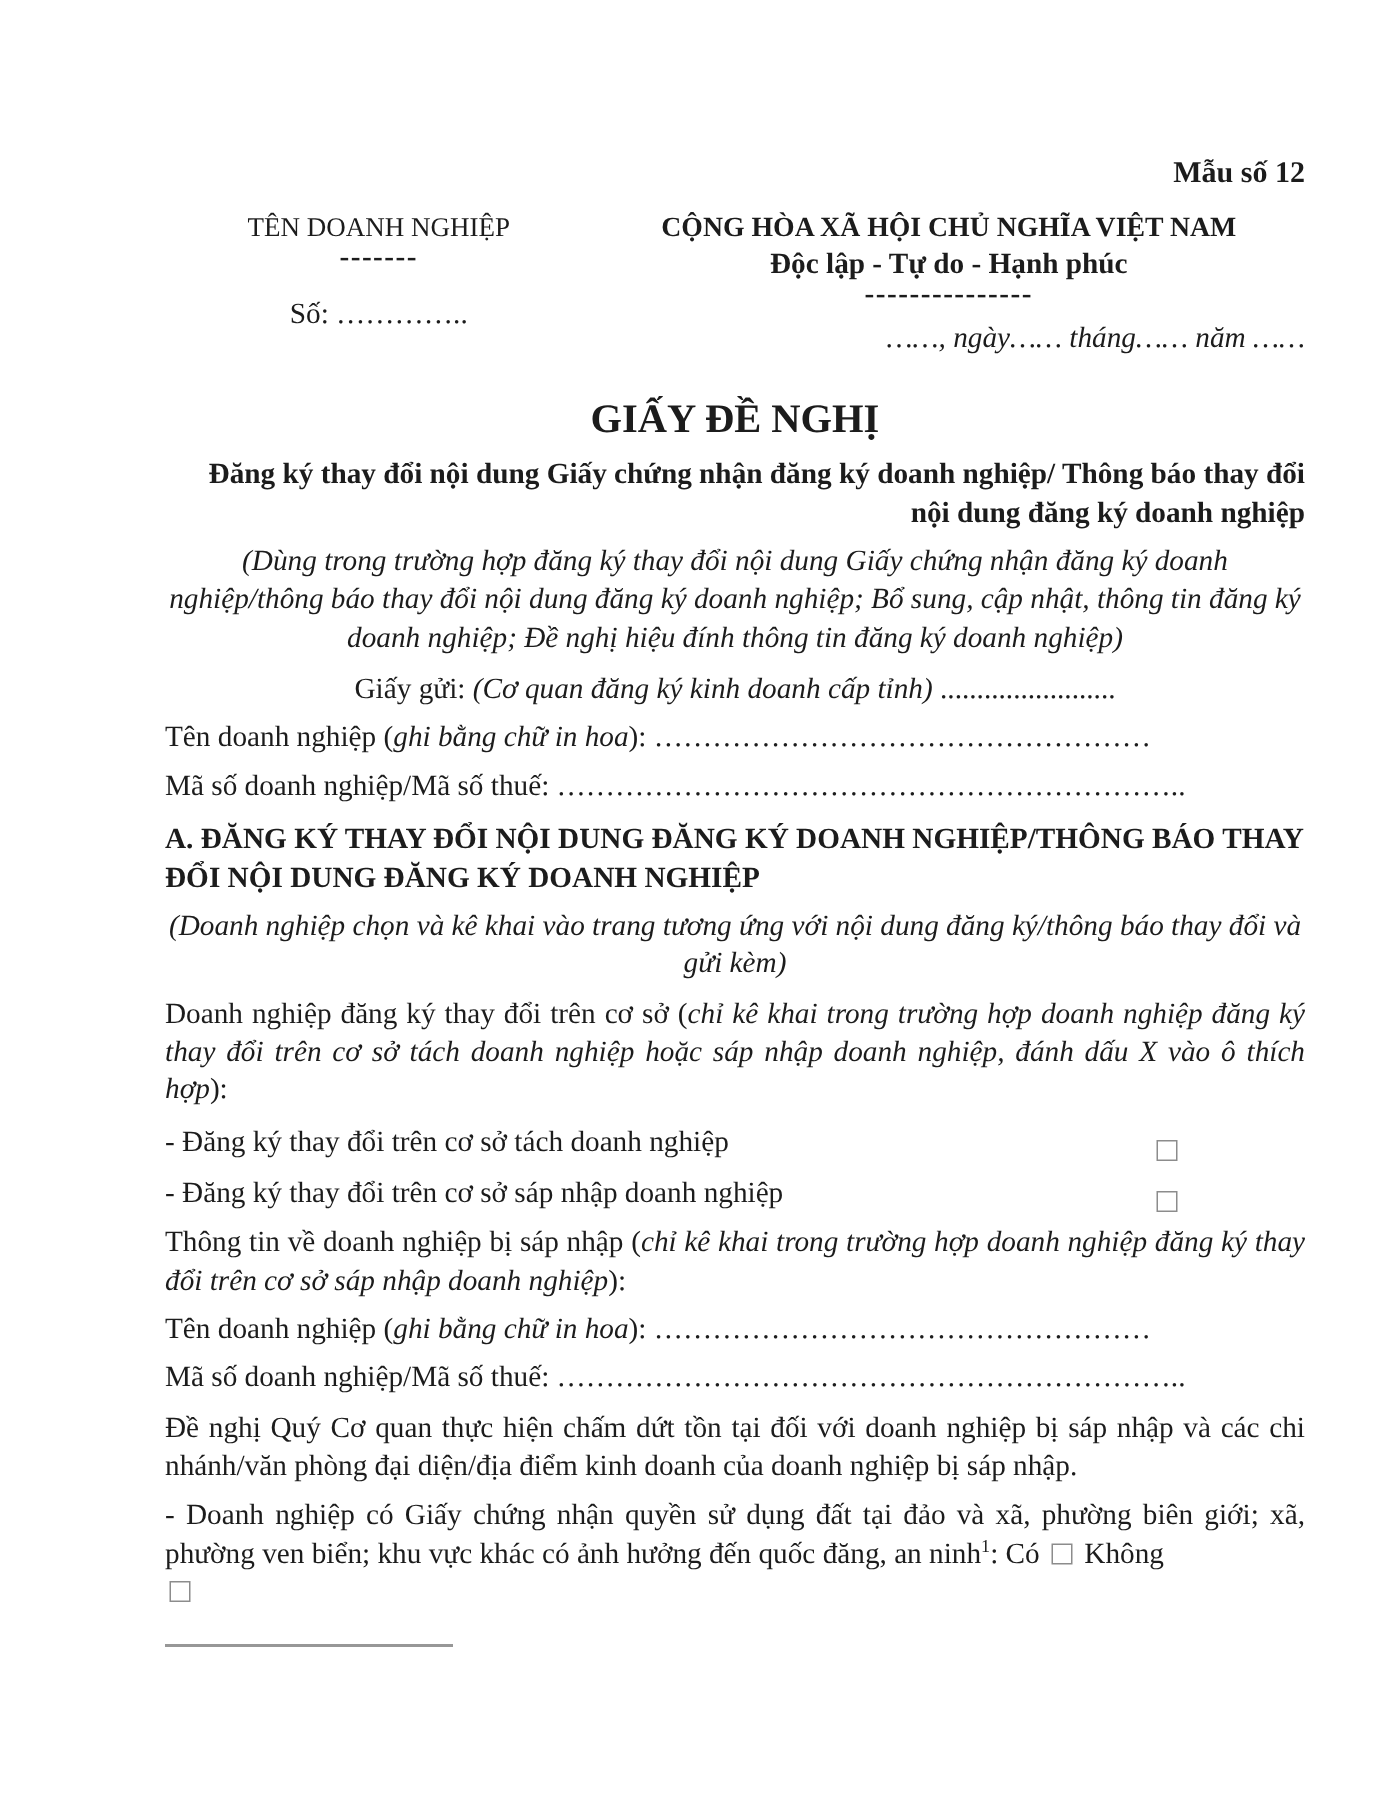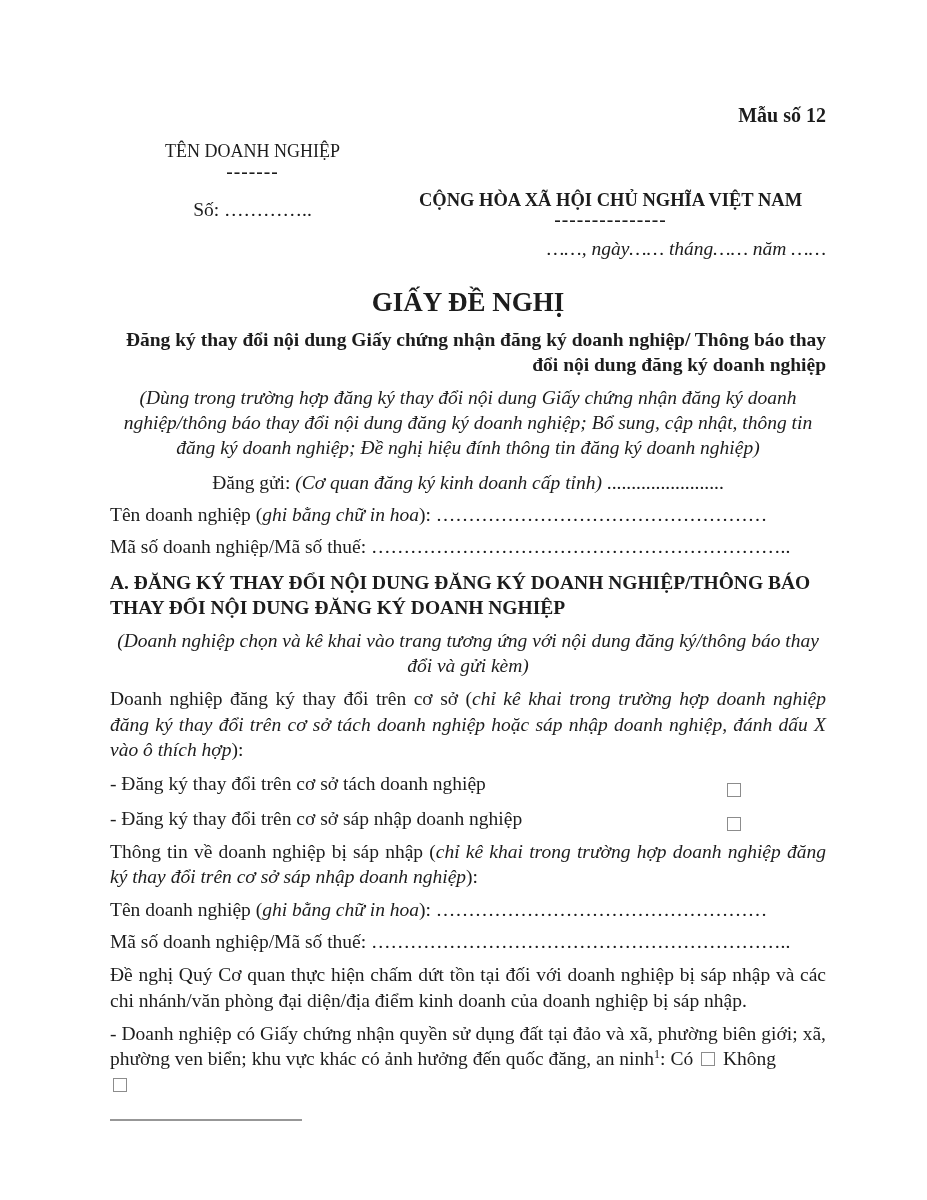--- a/index.html
+++ b/index.html
@@ -3,36 +3,36 @@
 <meta charset="utf-8">
 <style>
   html, body { margin: 0; padding: 0; background: #ffffff; }
   .page {
     position: relative;
     width: 927px;
     height: 1200px;
     margin: 0 auto;
     background: #ffffff;
     box-sizing: border-box;
-    padding: 102px 101px 0 110px;
+    padding: 102px 57px 0 110px;
     font-family: "Liberation Serif", "DejaVu Serif", serif;
     font-size: 19.5px;
     line-height: 1.3;
     color: #1c1c1c;
     overflow: hidden;
   }
   .form-number {
     text-align: right;
     font-weight: bold;
     font-size: 20px;
     margin-bottom: 12px;
   }
   .letterhead { display: flex; }
   .org-block { width: 285px; text-align: center; }
-  .national-block { flex: 1; text-align: center; margin-top: 48px; }
+  .national-block { flex: 1; text-align: center; }
   .org-name { font-weight: normal; font-size: 18px; }
   .org-divider { font-weight: bold; letter-spacing: 1px; line-height: 0.9; }
   .doc-number { margin-top: 16px; }
   .national-title { font-weight: bold; font-size: 18.5px; }
   .national-motto { font-weight: bold; }
   .motto-divider { font-weight: bold; letter-spacing: 1px; line-height: 0.8; }
   .date-line { font-style: italic; margin-top: 8px; text-align: right; }
   .doc-title { text-align: center; font-weight: bold; font-size: 27px; margin-top: 24px; }
   .doc-subtitle { text-align: right; font-weight: bold; margin-top: 7px; }
   .usage-note { text-align: center; font-style: italic; margin-top: 7px; }
@@ -69,30 +69,31 @@
   <div class="form-number">Mẫu số 12</div>
 
   <div class="letterhead">
     <div class="org-block">
       <div class="org-name">TÊN DOANH NGHIỆP</div>
       <div class="org-divider">-------</div>
       <div class="doc-number">Số: …………..</div>
     </div>
     <div class="national-block">
       <div class="national-title">CỘNG HÒA XÃ HỘI CHỦ NGHĨA VIỆT NAM</div>
+      <div class="national-motto">Độc lập - Tự do - Hạnh phúc</div>
       <div class="motto-divider">---------------</div>
       <div class="date-line">……, ngày…… tháng…… năm ……</div>
     </div>
   </div>
 
   <div class="doc-title">GIẤY ĐỀ NGHỊ</div>
   <div class="doc-subtitle">Đăng ký thay đổi nội dung Giấy chứng nhận đăng ký doanh nghiệp/ Thông báo thay đổi nội dung đăng ký doanh nghiệp</div>
   <div class="usage-note">(Dùng trong trường hợp đăng ký thay đổi nội dung Giấy chứng nhận đăng ký doanh nghiệp/thông báo thay đổi nội dung đăng ký doanh nghiệp; Bổ sung, cập nhật, thông tin đăng ký doanh nghiệp; Đề nghị hiệu đính thông tin đăng ký doanh nghiệp)</div>
 
-  <div class="recipient"><span>Đăng gửi: </span><span class="it">(Cơ quan đăng ký kinh doanh cấp tỉnh)</span><span> ........................</span></div>
+  <div class="recipient"><span>Giấy gửi: </span><span class="it">(Cơ quan đăng ký kinh doanh cấp tỉnh)</span><span> ........................</span></div>
 
   <div class="field-line"><span>Tên doanh nghiệp (</span><span class="it">ghi bằng chữ in hoa</span><span>): ……………………………………………</span></div>
   <div class="field-line">Mã số doanh nghiệp/Mã số thuế: ………………………………………………………..</div>
 
   <div class="section-heading">A. ĐĂNG KÝ THAY ĐỔI NỘI DUNG ĐĂNG KÝ DOANH NGHIỆP/THÔNG BÁO THAY ĐỔI NỘI DUNG ĐĂNG KÝ DOANH NGHIỆP</div>
   <div class="section-note">(Doanh nghiệp chọn và kê khai vào trang tương ứng với nội dung đăng ký/thông báo thay đổi và gửi kèm)</div>
 
   <p class="para"><span>Doanh nghiệp đăng ký thay đổi trên cơ sở (</span><span class="it">chỉ kê khai trong trường hợp doanh nghiệp đăng ký thay đổi trên cơ sở tách doanh nghiệp hoặc sáp nhập doanh nghiệp, đánh dấu X vào ô thích hợp</span><span>):</span></p>
 
   <div class="option-row">

